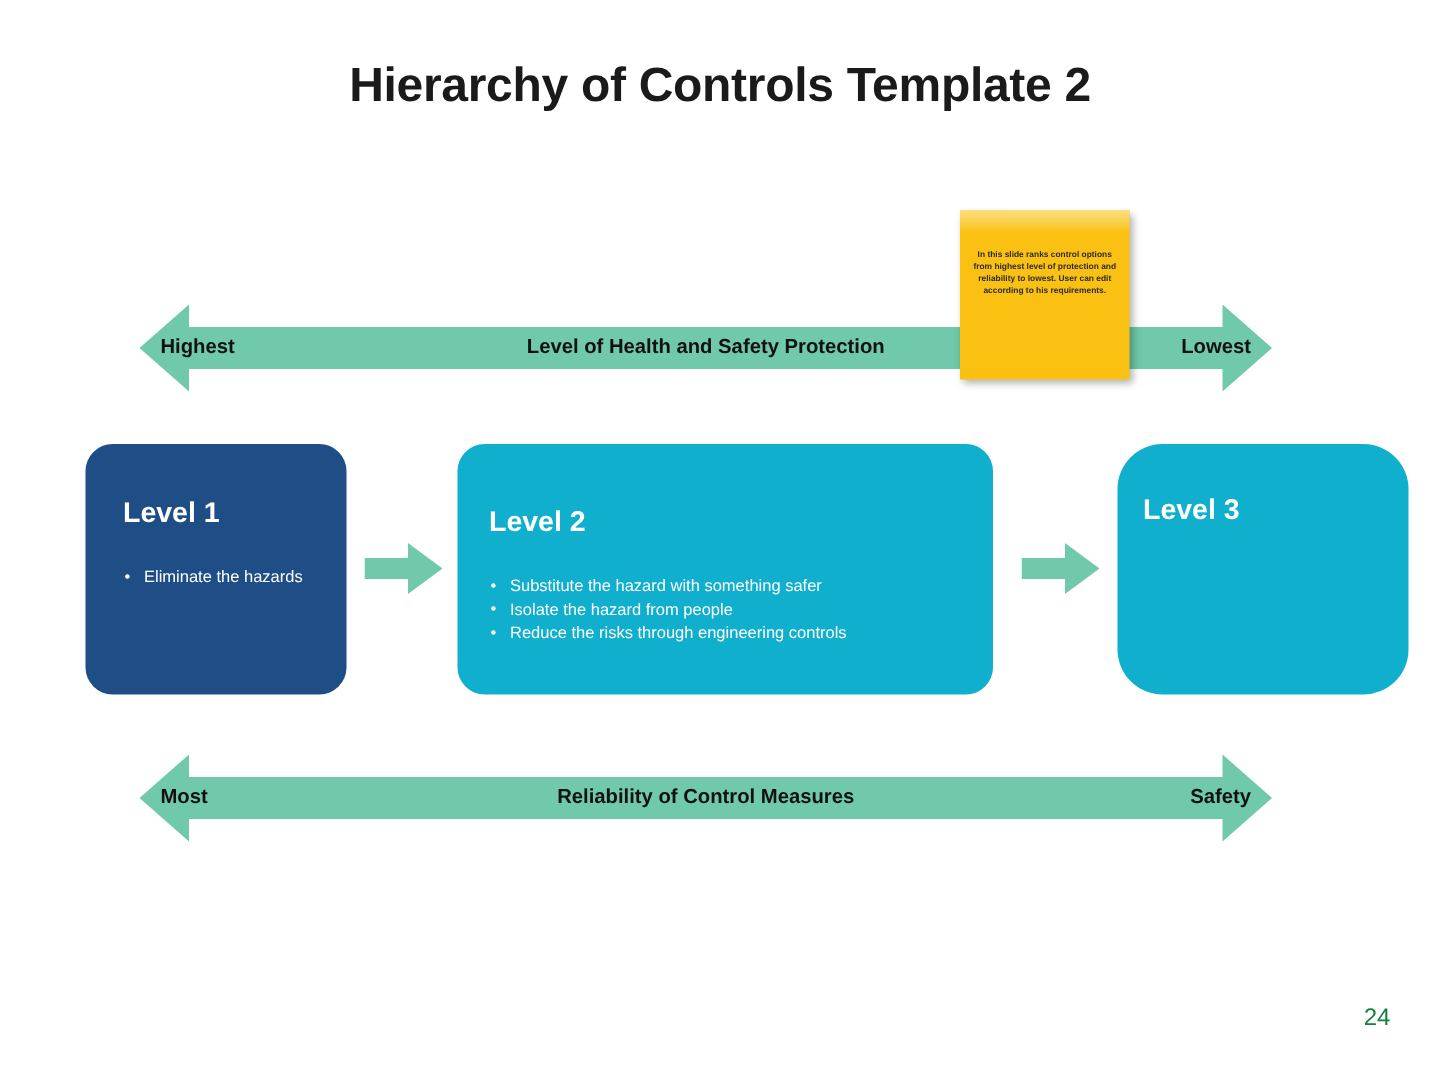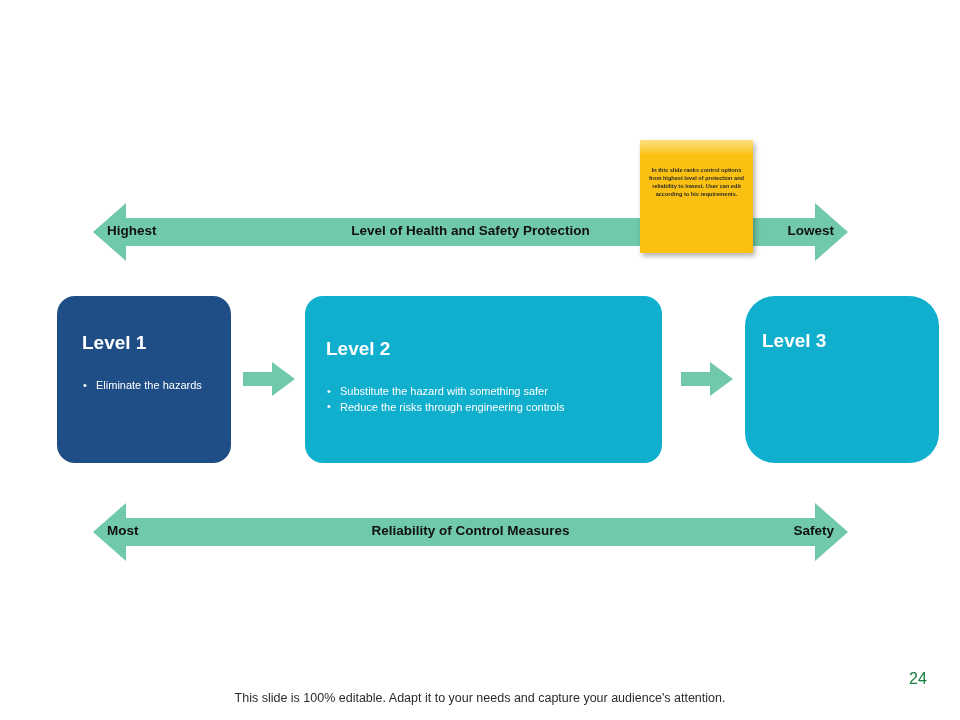--- a/index.html
+++ b/index.html
@@ -188,20 +188,21 @@
     text-align: center;
     font-size: 16px;
     color: #15803d;
   }
 </style>
 </head>
 <body>
 
 <div id="slide">
 
+  <div class="slide-title">Hierarchy of Controls Template 2</div>
 
   <div class="arrow-band" id="band-top">
     <svg class="band-shape" viewBox="0 0 755 60" preserveAspectRatio="none">
       <polygon points="0,30 33,1 33,16 722,16 722,1 755,30 722,59 722,44 33,44 33,59" fill="#6FC9AA"></polygon>
     </svg>
     <div class="band-label left">Highest</div>
     <div class="band-label center">Level of Health and Safety Protection</div>
     <div class="band-label right">Lowest</div>
   </div>
 
@@ -220,20 +221,21 @@
   </div>
 
   <svg class="connector" id="connector-1" viewBox="0 0 52 34" preserveAspectRatio="none">
     <polygon points="0,10 29,10 29,0 52,17 29,34 29,24 0,24" fill="#6FC9AA"></polygon>
   </svg>
 
   <div class="level-box" id="level-2">
     <div class="level-title">Level 2</div>
     <ul class="bullets">
       <li>Substitute the hazard with something safer</li>
+      <li>Isolate the hazard from people</li>
       <li>Reduce the risks through engineering controls</li>
     </ul>
   </div>
 
   <svg class="connector" id="connector-2" viewBox="0 0 52 34" preserveAspectRatio="none">
     <polygon points="0,10 29,10 29,0 52,17 29,34 29,24 0,24" fill="#6FC9AA"></polygon>
   </svg>
 
   <div class="level-box" id="level-3">
     <div class="level-title">Level 3</div>
@@ -241,16 +243,15 @@
 
   <div class="arrow-band" id="band-bottom">
     <svg class="band-shape" viewBox="0 0 755 60" preserveAspectRatio="none">
       <polygon points="0,30 33,1 33,16 722,16 722,1 755,30 722,59 722,44 33,44 33,59" fill="#6FC9AA"></polygon>
     </svg>
     <div class="band-label left">Most</div>
     <div class="band-label center">Reliability of Control Measures</div>
     <div class="band-label right">Safety</div>
   </div>
 
-  <div id="footer-note">This slide is 100% editable. Adapt it to your needs and capture your audience's attention.</div>
   <div id="page-number">24</div>
 
 </div>
 
 </body></html>

